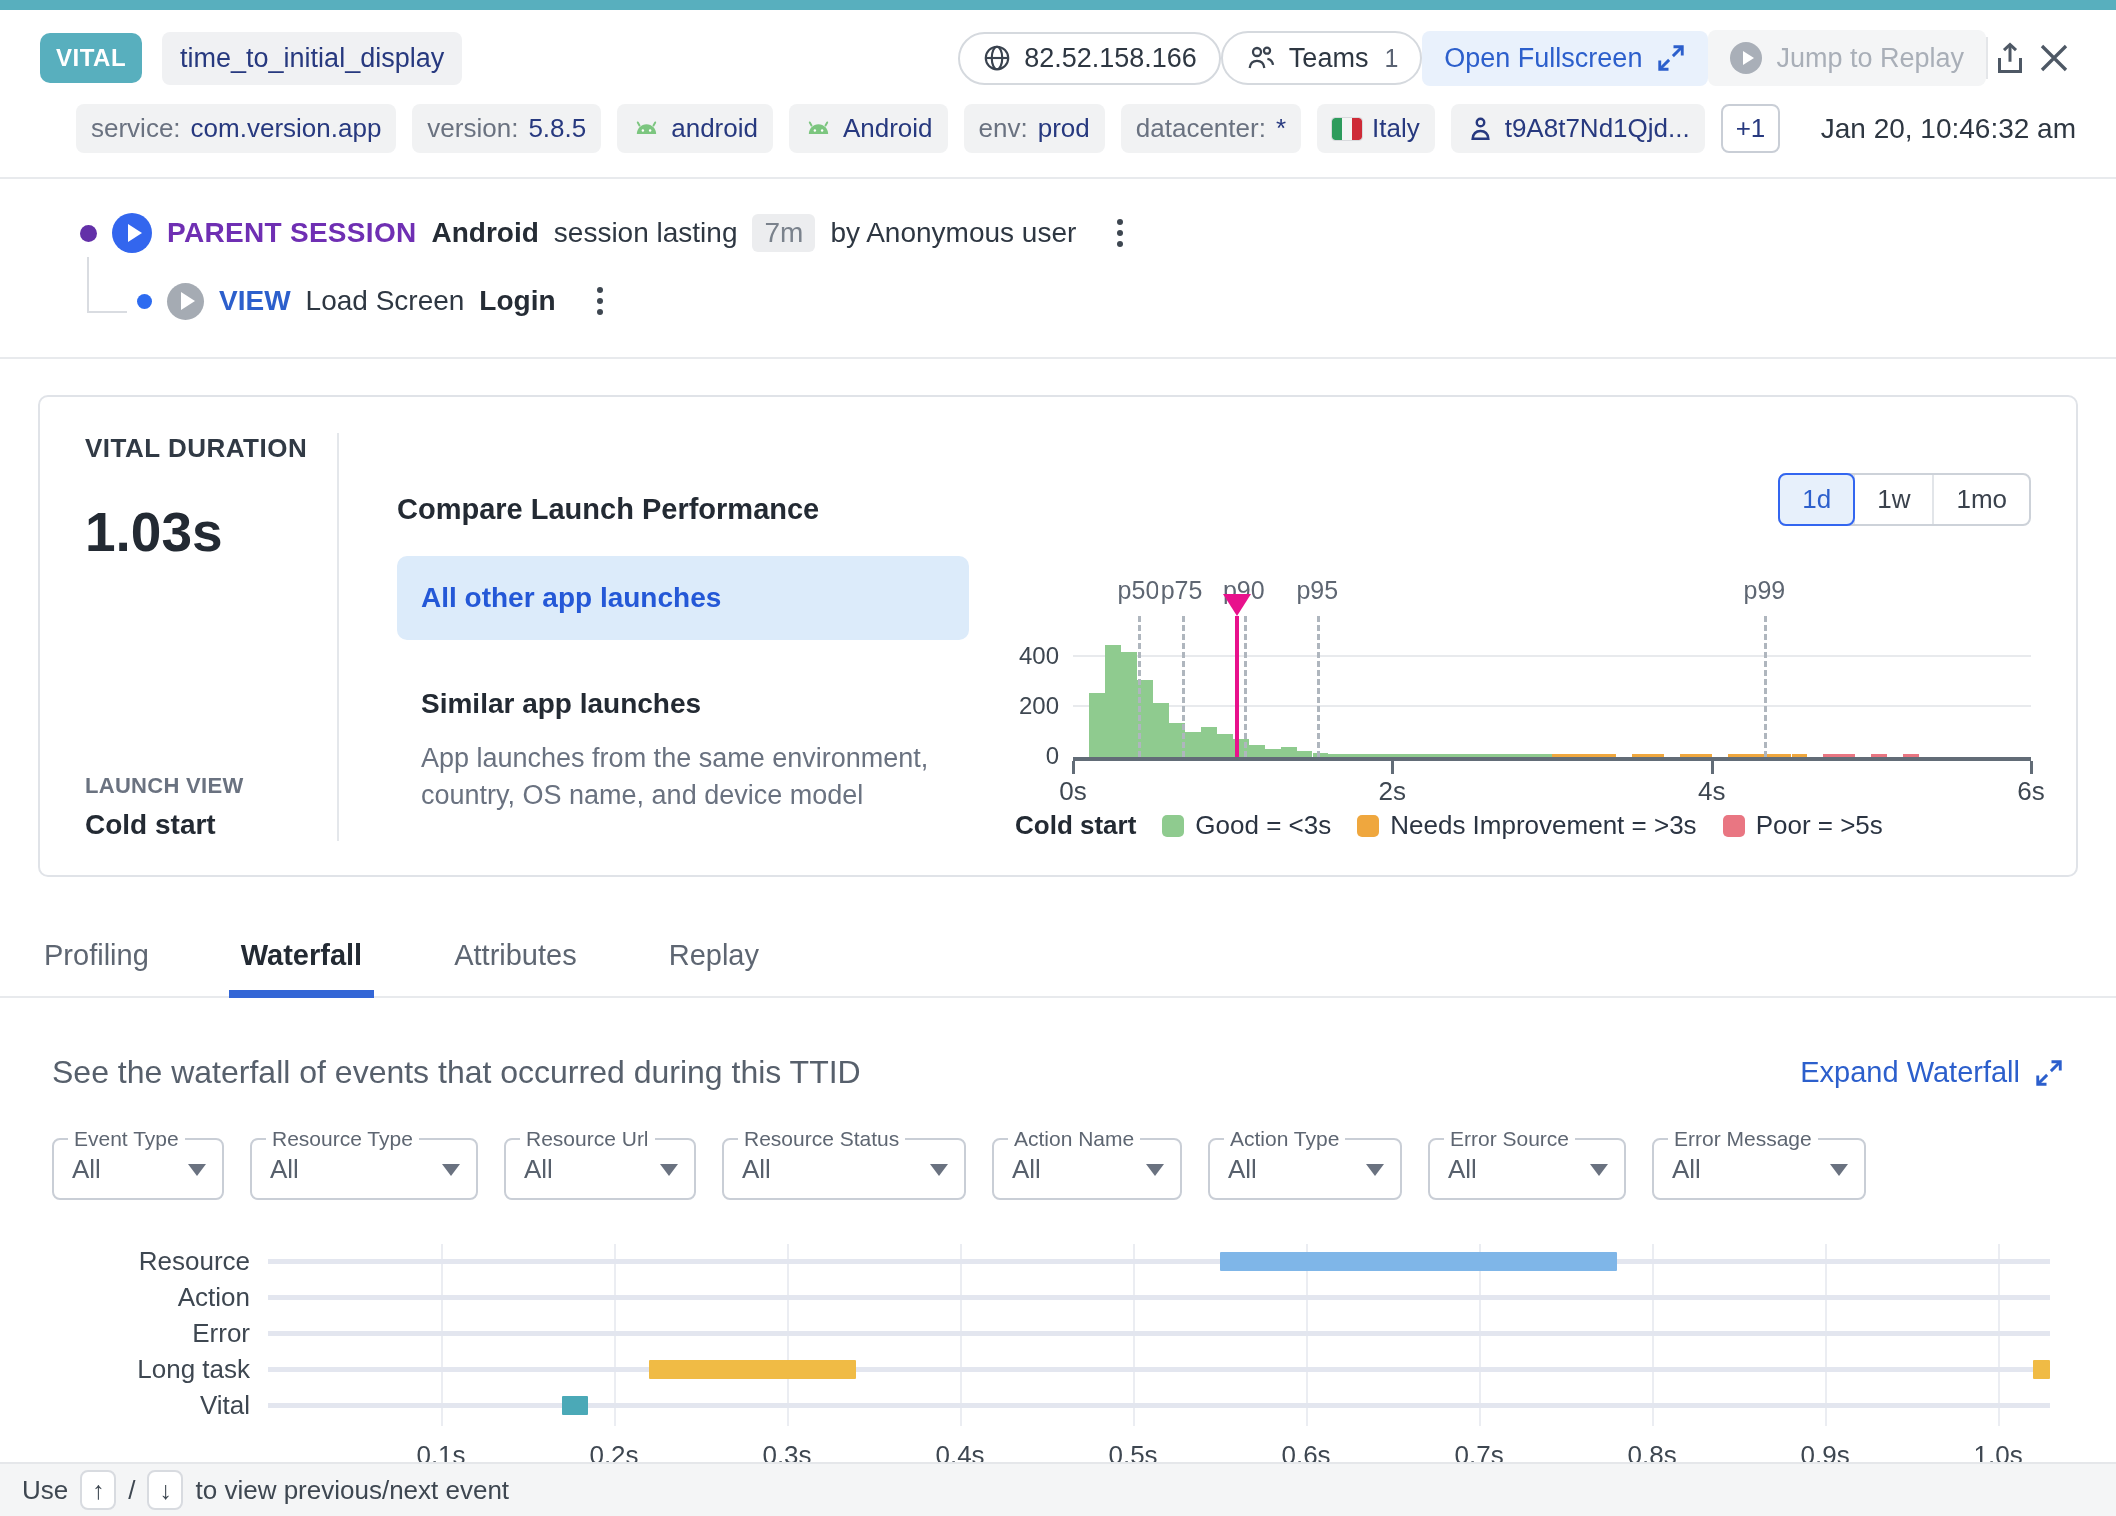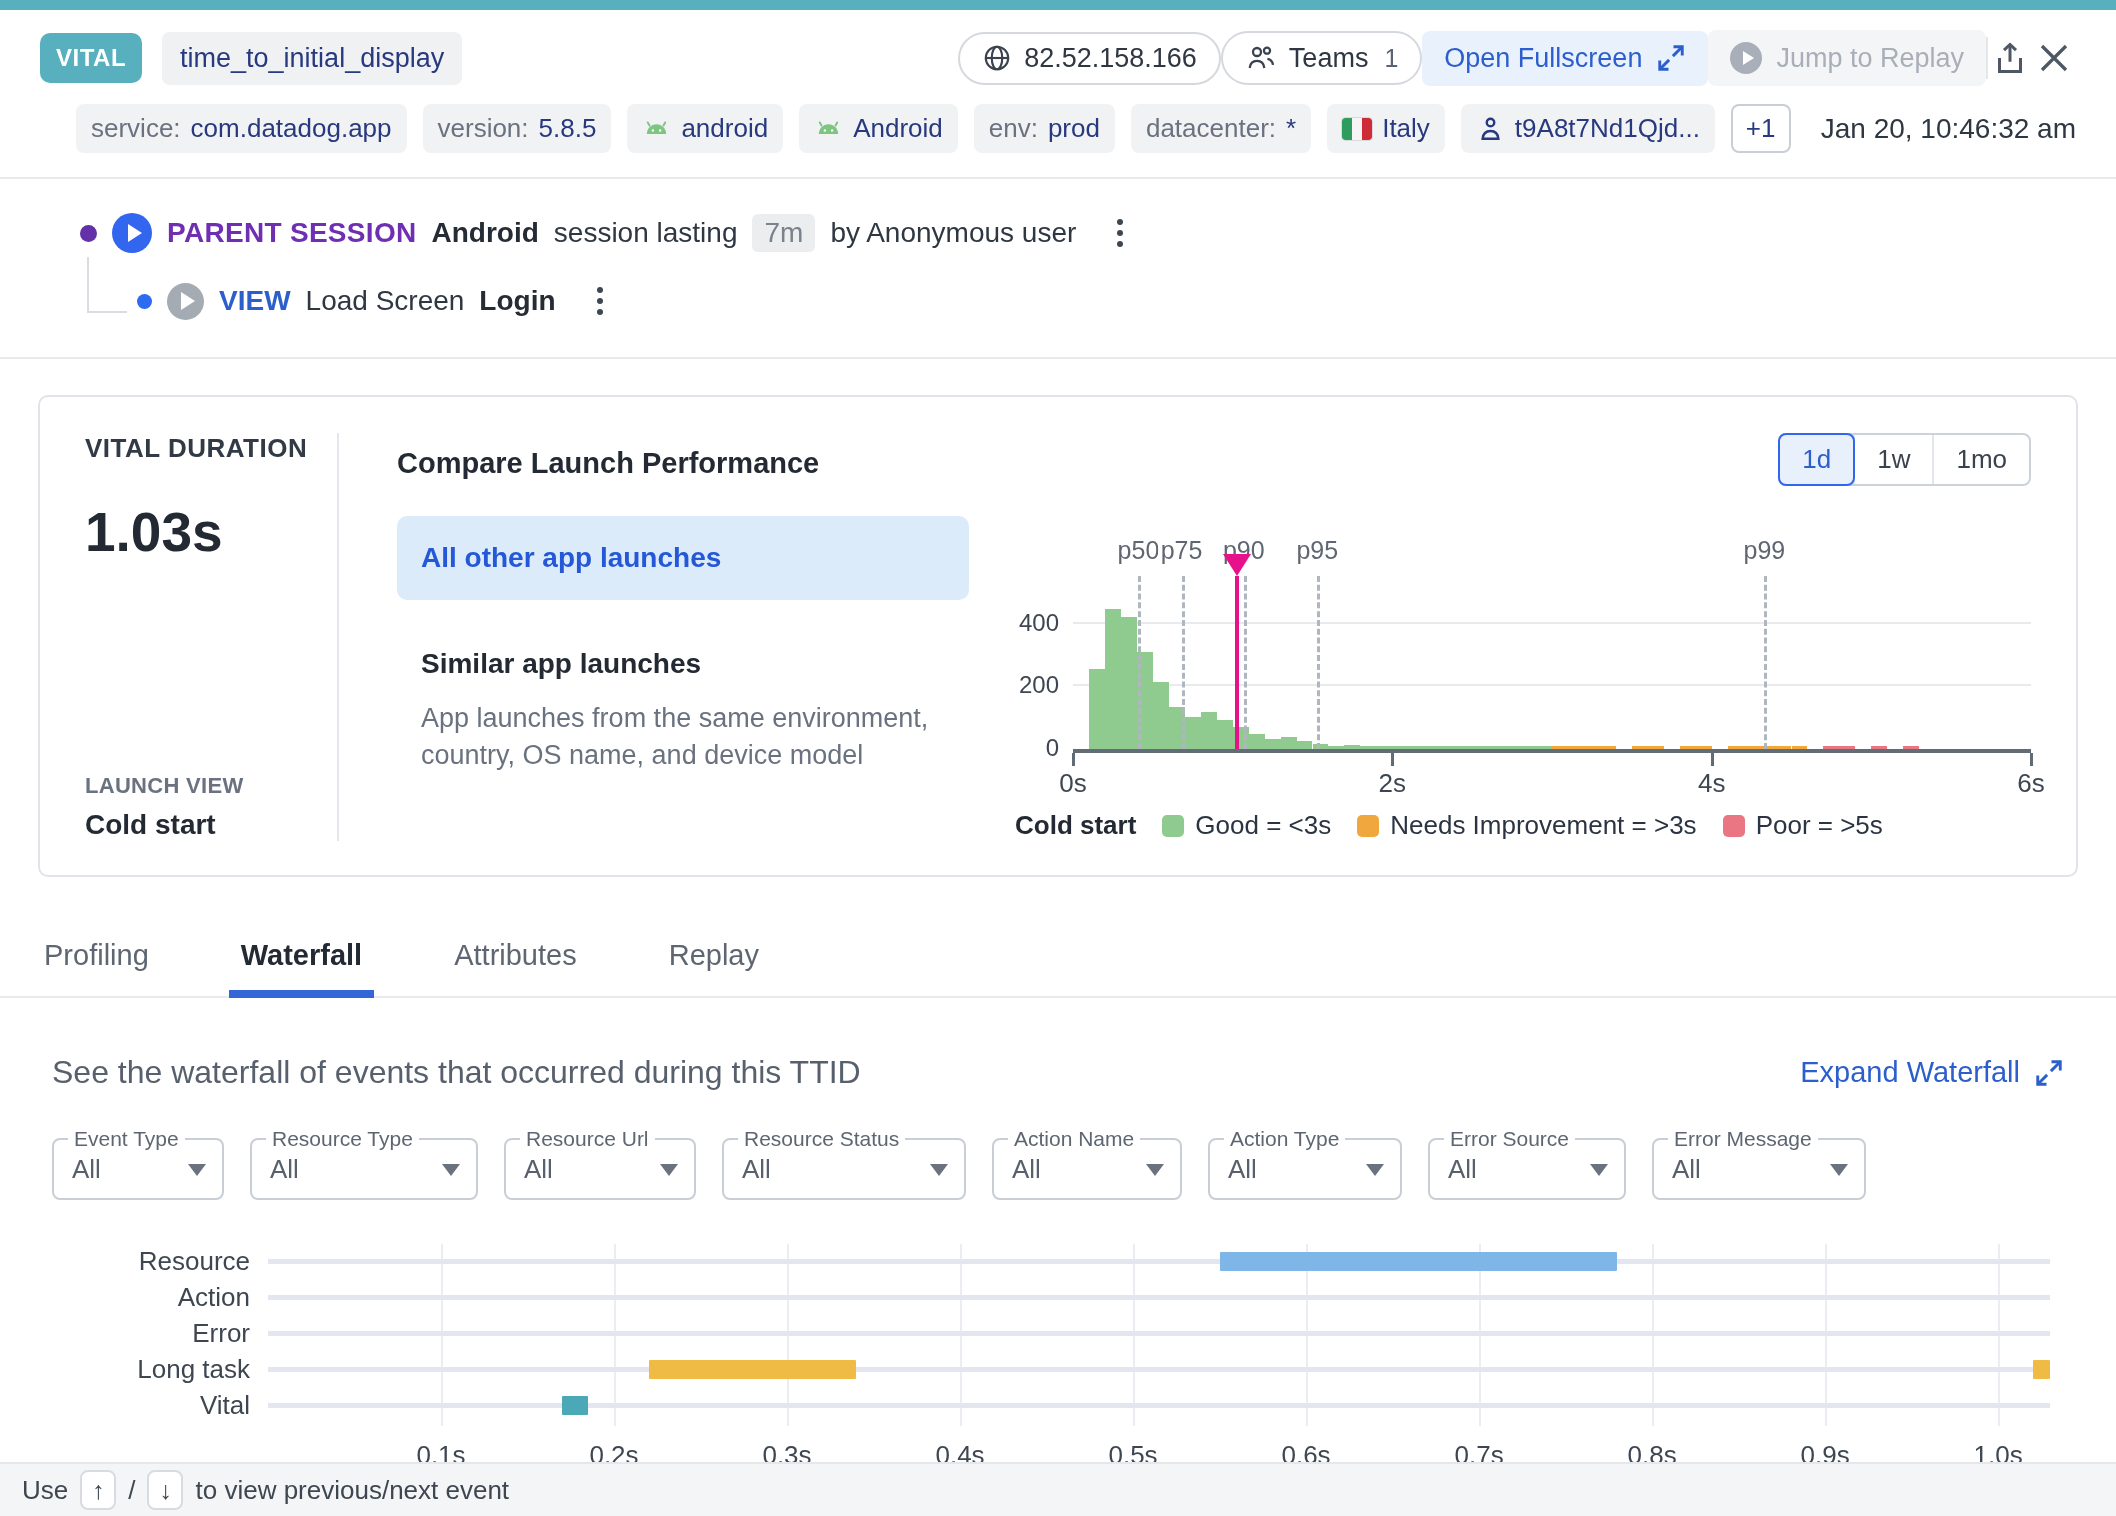--- a/index.html
+++ b/index.html
@@ -69,21 +69,21 @@
   
   .vcard { margin:36px 38px 0; border:2px solid #E0E3E8; border-radius:10px;
     padding:36px 45px 34px; display:flex; height:482px; }
   .vd-col { width:252px; display:flex; flex-direction:column; flex:none; }
   .vd-title { font-size:26px; font-weight:bold; color:#313A45; letter-spacing:.5px; }
   .vd-value { font-size:55px; font-weight:bold; color:#232A33; margin-top:36px; }
   .lt-label { margin-top:auto; font-size:22px; font-weight:bold; color:#6A7280; letter-spacing:.3px; }
   .lt-value { font-size:28px; font-weight:bold; color:#232A33; margin-top:10px; }
   .vsep { width:2px; background:#E4E7EB; flex:none; }
   .compare { flex:1; padding-left:58px; display:flex; flex-direction:column; min-width:0; }
-  .compare-top { display:flex; justify-content:space-between; align-items:center; }
+  .compare-top { display:flex; justify-content:space-between; align-items:flex-end;margin-top:40px; }
   .compare-title { font-size:29px; font-weight:bold; color:#232A33; padding-top:8px; }
   .range-group { display:flex; border:2px solid #CDD2D9; border-radius:8px; background:#fff; }
   .range-btn { padding:9px 22px; font-size:26px; color:#3A424D; background:none; border:none;
     border-left:2px solid #E2E5E9; font-family:inherit; cursor:pointer; }
   .range-btn:first-child { border-left:none; }
   .range-btn.active { color:#2C5FCC; background:#E7F0FB; border:2px solid #3366F0;
     border-radius:8px; margin:-2px; position:relative; z-index:1; }
   .compare-main { display:flex; flex:1; margin-top:4px; min-height:0; }
   .options { width:572px; flex:none; }
   .opt-sel { background:#DCEBFA; border-radius:10px; padding:26px 24px; margin-top:26px; cursor:pointer; }
@@ -212,21 +212,21 @@
             <path d="M4 4l16 16M20 4L4 20"></path>
           </svg>
       </button>
     </div>
   </header>
 
   <div class="tagsrow">
     <div id="tags-list">
         <span class="tag-pill">
           <span class="tag-label">service:</span>
-          <span class="tag-value">com.datadog.app</span>
+          <span class="tag-value">com.version.app</span>
         </span>
         <span class="tag-pill">
           <span class="tag-label">version:</span>
           <span class="tag-value">5.8.5</span>
         </span>
         <span class="tag-pill">
           <span style="display: flex;">
             <svg viewBox="0 0 24 24" width="29" height="29">
               <path d="M6.2 9.5L4.8 7" stroke="#7CC67F" stroke-width="1.6" stroke-linecap="round"></path>
               <path d="M17.8 9.5L19.2 7" stroke="#7CC67F" stroke-width="1.6" stroke-linecap="round"></path>

